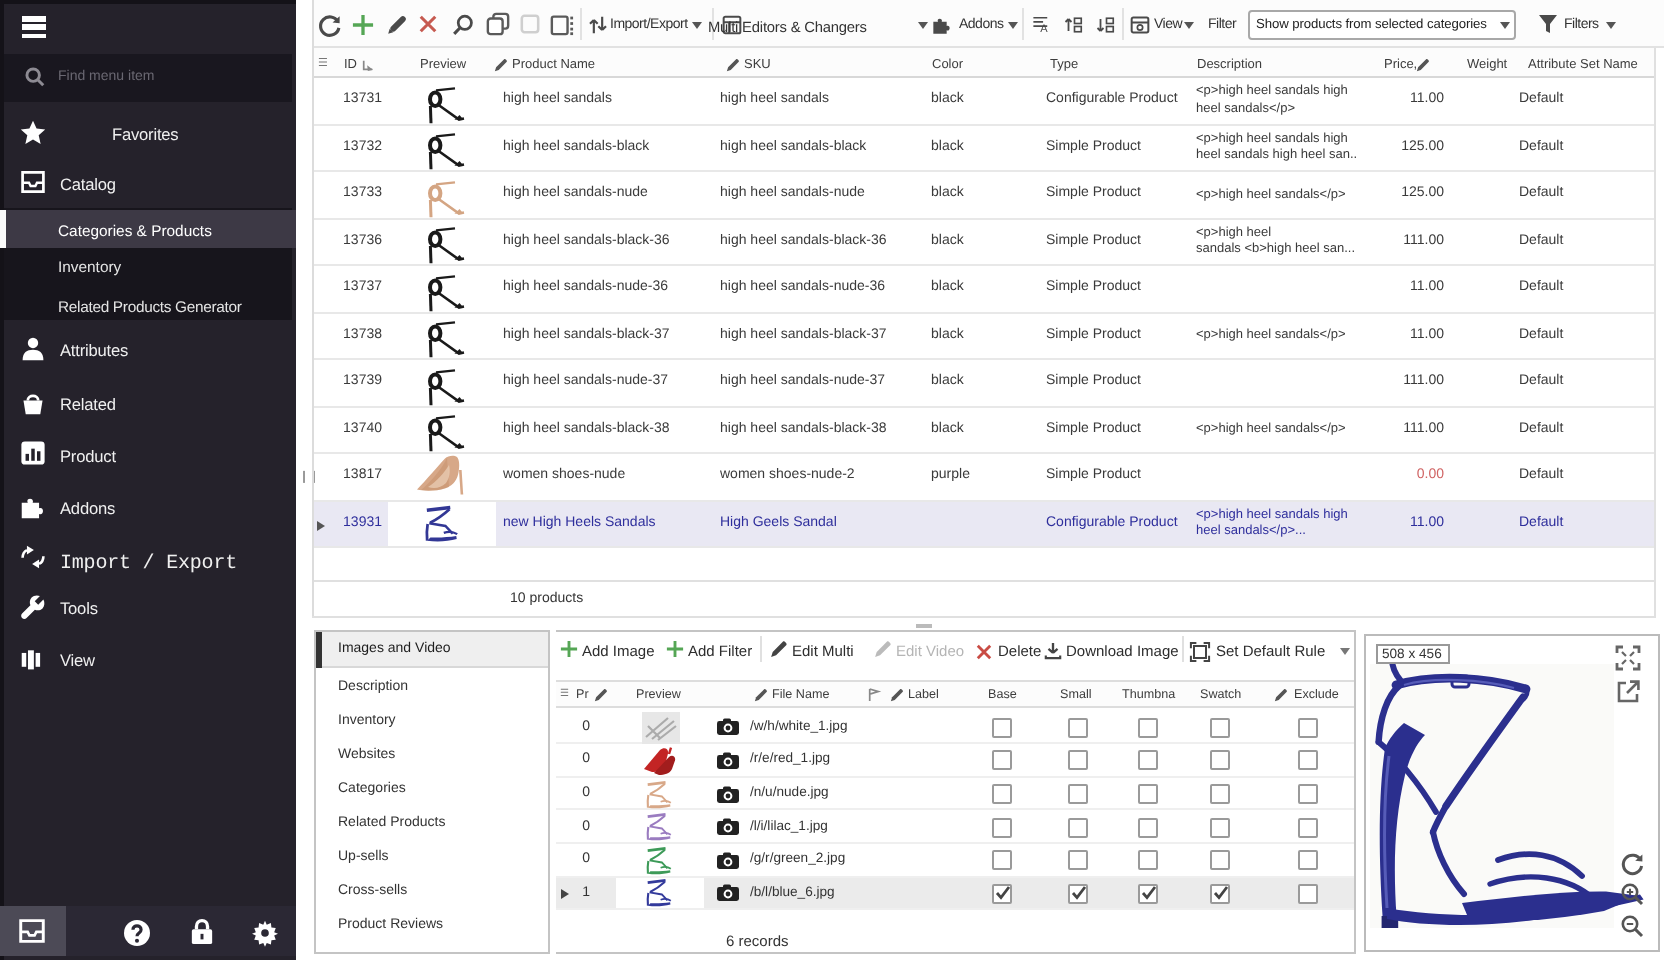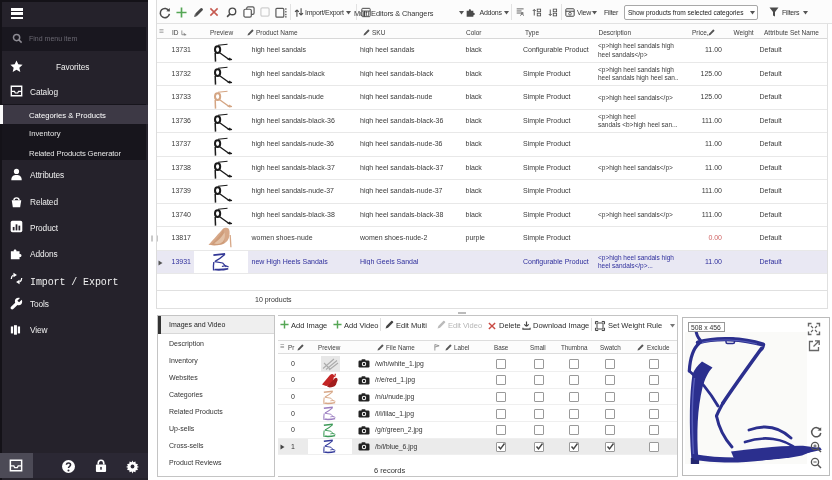--- a/index.html
+++ b/index.html
@@ -391,21 +391,21 @@
 <div class="tx" style="left:169px;top:424.5px;font-size:7px;color:#333;">Up-sells</div>
 <div class="tx" style="left:169px;top:441.5px;font-size:7px;color:#333;">Cross-sells</div>
 <div class="tx" style="left:169px;top:458.5px;font-size:7px;color:#333;">Product Reviews</div>
 <svg style="left:280px;top:320px;" width="9" height="9" viewBox="0 0 10 10">
     <path d="M5,0.5 V9.5 M0.5,5 H9.5" stroke="#55a655" stroke-width="1.6"></path>
   </svg>
 <div class="tx" style="left:291px;top:321px;font-size:7.5px;color:#2d2d2d;">Add Image</div>
 <svg style="left:333px;top:320px;" width="9" height="9" viewBox="0 0 10 10">
     <path d="M5,0.5 V9.5 M0.5,5 H9.5" stroke="#55a655" stroke-width="1.6"></path>
   </svg>
-<div class="tx" style="left:344px;top:321px;font-size:7.5px;color:#2d2d2d;">Add Video</div>
+<div class="tx" style="left:344px;top:321px;font-size:7.5px;color:#2d2d2d;">Add Filter</div>
 <div class="ab" style="left:380px;top:317.5px;width:1px;height:13px;background:#e0e0e0;"></div>
 <svg style="left:384.5px;top:319.5px;" width="9" height="9" viewBox="0 0 8 8">
     <path d="M0.5,7.5 L1.2,5.3 L5.8,0.7 C6.3,0.2 7.8,1.7 7.3,2.2 L2.7,6.8 Z" fill="#444"></path>
   </svg>
 <div class="tx" style="left:396px;top:321px;font-size:7.5px;color:#2d2d2d;">Edit Multi</div>
 <svg style="left:436.5px;top:319.5px;" width="9" height="9" viewBox="0 0 8 8">
     <path d="M0.5,7.5 L1.2,5.3 L5.8,0.7 C6.3,0.2 7.8,1.7 7.3,2.2 L2.7,6.8 Z" fill="#bbb"></path>
   </svg>
 <div class="tx" style="left:448px;top:321px;font-size:7.5px;color:#b5b5b5;">Edit Video</div>
 <svg style="left:488px;top:321.5px;" width="8" height="8" viewBox="0 0 9 9">
@@ -415,21 +415,21 @@
 <svg style="left:522px;top:320.5px;" width="9" height="9" viewBox="0 0 10 10">
     <path d="M5,0.5 V6 M5,6 L2.5,3.8 M5,6 L7.5,3.8" stroke="#444" stroke-width="1.3" fill="none"></path>
     <path d="M1,7.5 V9 H9 V7.5" stroke="#444" stroke-width="1.2" fill="none"></path>
   </svg>
 <div class="tx" style="left:533px;top:321px;font-size:7.5px;color:#2d2d2d;">Download Image</div>
 <div class="ab" style="left:591px;top:317.5px;width:1px;height:13px;background:#e0e0e0;"></div>
 <svg style="left:595px;top:320.5px;" width="10" height="10" viewBox="0 0 11 11">
     <rect x="2.2" y="2.2" width="6.6" height="6.6" fill="none" stroke="#444" stroke-width="1.1"></rect>
     <path d="M0.5,3.5 V0.5 H3.5 M7.5,0.5 H10.5 V3.5 M10.5,7.5 V10.5 H7.5 M3.5,10.5 H0.5 V7.5" stroke="#444" stroke-width="1.1" fill="none"></path>
   </svg>
-<div class="tx" style="left:608px;top:321px;font-size:7.5px;color:#2d2d2d;">Set Weight Rule</div>
+<div class="tx" style="left:608px;top:321px;font-size:7.5px;color:#2d2d2d;">Set Default Rule</div>
 <svg style="left:670px;top:324px;" width="5" height="4" viewBox="0 0 5 4">
     <path d="M0,0 L5,0 L2.5,3.5 Z" fill="#777"></path>
   </svg>
 <div class="ab" style="left:458px;top:311.5px;width:8px;height:2px;background:#bbb;"></div>
 <div class="ab" style="left:277.5px;top:340px;width:400px;height:13.5px;border-top:1px solid #ddd;border-bottom:1px solid #ddd;background:#fcfcfc;box-sizing:border-box;"></div>
 <div class="tx" style="left:280px;top:343px;font-size:5px;color:#777;">☰</div>
 <div class="tx" style="left:288px;top:343.5px;font-size:6.3px;color:#3d3d3d;">Pr</div>
 <svg style="left:296.5px;top:344px;" width="7" height="7" viewBox="0 0 8 8">
     <path d="M0.5,7.5 L1.2,5.3 L5.8,0.7 C6.3,0.2 7.8,1.7 7.3,2.2 L2.7,6.8 Z" fill="#555"></path>
   </svg>
@@ -588,21 +588,21 @@
   </svg>
 <div class="ab" style="left:569px;top:441.8px;width:10px;height:10px;border:1px solid #9a9a9a;background:#fff;box-sizing:border-box;border-radius:1px;"></div>
 <svg style="left:570px;top:442.3px;" width="9" height="9" viewBox="0 0 9 9">
     <path d="M1.5,4.5 L3.5,6.8 L7.5,1.5" stroke="#444" stroke-width="1.4" fill="none"></path>
   </svg>
 <div class="ab" style="left:605px;top:441.8px;width:10px;height:10px;border:1px solid #9a9a9a;background:#fff;box-sizing:border-box;border-radius:1px;"></div>
 <svg style="left:606px;top:442.3px;" width="9" height="9" viewBox="0 0 9 9">
     <path d="M1.5,4.5 L3.5,6.8 L7.5,1.5" stroke="#444" stroke-width="1.4" fill="none"></path>
   </svg>
 <div class="ab" style="left:649px;top:441.8px;width:10px;height:10px;border:1px solid #9a9a9a;background:#fff;box-sizing:border-box;border-radius:1px;"></div>
-<div class="tx" style="left:374px;top:465.5px;font-size:7.5px;color:#333;">6 records</div>
+<div class="tx" style="left:363px;top:465.5px;font-size:7.5px;color:#333;">6 records</div>
 <div class="ab" style="left:277.5px;top:315px;width:400px;height:162px;border:1px solid #c4c4c4;border-left:none;box-sizing:border-box;"></div>
 <div class="ab" style="left:681.5px;top:317px;width:148px;height:159px;border:1px solid #bbb;background:#fff;box-sizing:border-box;"></div>
 <svg style="left:681px;top:317px;" width="151" height="160" viewBox="0 0 151 160">
 <rect x="4" y="15" width="122" height="132" fill="#fafaf8"></rect>
 <g fill="none" stroke="#2b2f8e" stroke-linecap="round">
 <path d="M17,25.5 C 36,20 62,21.5 82,27.5" stroke-width="4.4"></path>
 <path d="M82.5,28 C 83,30.5 81,33 78.5,34" stroke-width="2.4"></path>
 <path d="M18.5,26 C 12.5,31 9,42 8.3,54" stroke-width="3.2"></path>
 <path d="M80.5,31.5 C 70,46 54,68 42,86" stroke-width="3.6"></path>
 <path d="M42,86 C 39.5,90.5 37,95 35.5,99" stroke-width="3.2"></path>

